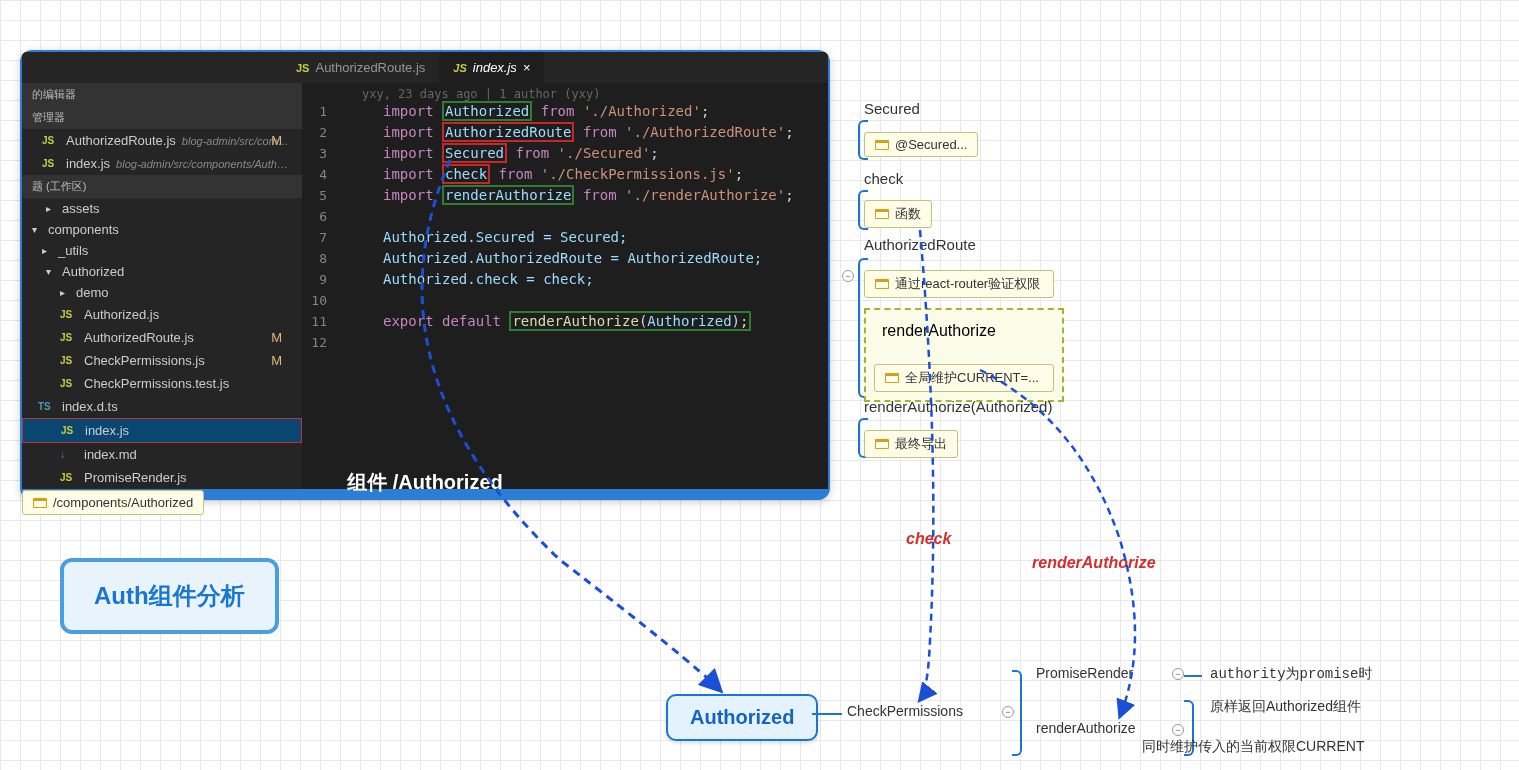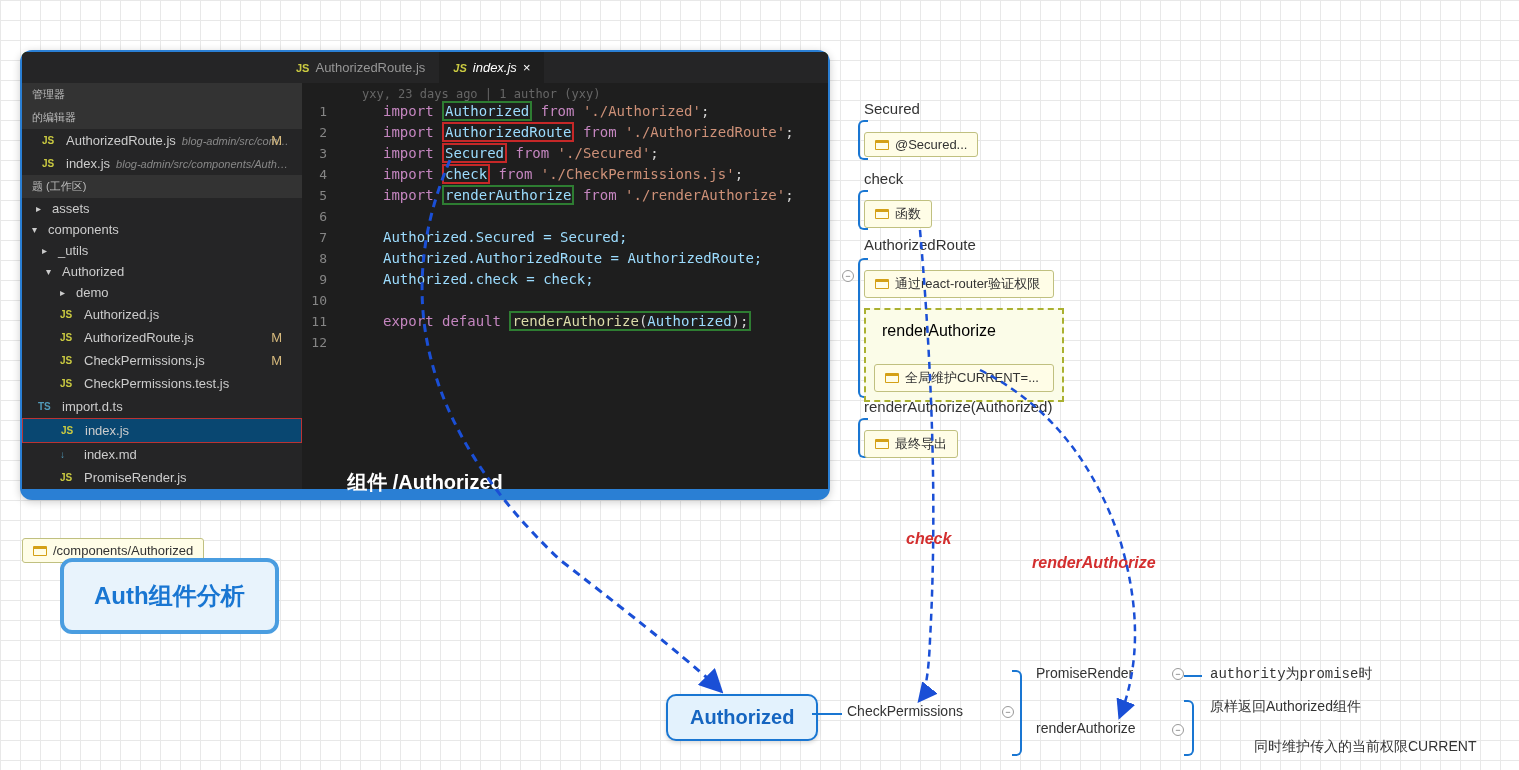--- a/index.html
+++ b/index.html
@@ -71,35 +71,35 @@
             <span>AuthorizedRoute.js</span>
           </div>
       <div class="tab active">
             <span class="js-icon">JS</span>
             <span>index.js</span>
             <span class="close">×</span>
           </div>
     </div>
     <div class="editor-body">
       <div class="sidebar">
+        <div class="sb-section">的编辑器</div>
         <div class="sb-section">管理器</div>
-        <div class="sb-section">的编辑器</div>
         <div class="sb-file">
               <span class="ext">JS</span>
               <span>AuthorizedRoute.js</span> 
               <span class="path">blog-admin/src/compon...</span>
               <span class="m">M</span>
             </div>
         <div class="sb-file">
               <span class="ext">JS</span>
               <span>index.js</span> 
               <span class="path">blog-admin/src/components/Authorized</span>
             </div>
         <div class="sb-section">题 (工作区)</div>
-        <div class="sb-folder" style="padding-left:14px">
+        <div class="sb-folder" style="padding-left:24px">
               <span>assets</span>
             </div>
         <div class="sb-folder open" style="padding-left:10px">
               <span>components</span>
             </div>
         <div class="sb-folder" style="padding-left:20px">
               <span>_utils</span>
             </div>
         <div class="sb-folder open" style="padding-left:24px">
               <span>Authorized</span>
@@ -120,21 +120,21 @@
               <span class="ext">JS</span>
               <span>CheckPermissions.js</span>
               <span class="m">M</span>
             </div>
         <div class="sb-file" style="padding-left:38px">
               <span class="ext">JS</span>
               <span>CheckPermissions.test.js</span>
             </div>
         <div class="sb-file" style="padding-left:16px">
               <span class="ext ts">TS</span>
-              <span>import.d.ts</span>
+              <span>index.d.ts</span>
             </div>
         <div class="sb-file sel" style="padding-left:38px">
               <span class="ext">JS</span>
               <span>index.js</span>
             </div>
         <div class="sb-file" style="padding-left:38px">
               <span class="ext md">↓</span>
               <span>index.md</span>
             </div>
         <div class="sb-file" style="padding-left:38px">
@@ -189,21 +189,21 @@
             </div>
         <div class="code-line">
               <span class="ln">12</span>
             </div>
       </div>
     </div>
   </div>
   <div class="editor-caption">组件     /Authorized</div>
 </div>
 
-<div class="mm-node" style="left:22px; top:490px;margin-top:48px;">
+<div class="mm-node" style="left:22px; top:490px;">
       <span class="drawer-icon"></span>
       <span>/components/Authorized</span>
     </div>
 
 <div class="mm-title-pill" style="left:28px; top:558px;margin-left:32px;"><span>Auth组件分析</span></div>
 
 <div class="mm-label" style="left:864px; top:100px;">Secured</div>
 <div class="bracket" style="left:858px; top:120px; height:40px;"></div>
 <div class="mm-node" style="left:864px; top:132px;">
       <span class="drawer-icon"></span>
@@ -252,21 +252,21 @@
 
 <div class="mm-text" style="left:1036px; top:665px;">PromiseRender</div>
 <div class="mm-collapse" style="left:1172px; top:668px;">−</div>
 <div class="hline" style="left:1184px; top:675px; width:18px;"></div>
 <div class="mm-text" style="left:1210px; top:665px;font-family:Liberation Mono, monospace;">authority为promise时</div>
 
 <div class="mm-text" style="left:1036px; top:720px;">renderAuthorize</div>
 <div class="mm-collapse" style="left:1172px; top:724px;">−</div>
 <div class="bracket r" style="left:1184px; top:700px; height:56px;"></div>
 <div class="mm-text" style="left:1210px; top:698px;">原样返回Authorized组件</div>
-<div class="mm-text" style="left:1254px; top:738px;">同时维护传入的当前权限CURRENT</div>
+<div class="mm-text" style="left:1142px; top:738px;">同时维护传入的当前权限CURRENT</div>
 
 <svg class="arrows">
   <defs>
     <marker id="ah" viewBox="0 0 10 10" refX="8" refY="5" markerWidth="8" markerHeight="8" orient="auto">
           <path d="M0 0 L10 5 L0 10 z" fill="#1a4fd6"></path>
         </marker>
   </defs>
 
   <path d="M 450 160 Q 360 370 560 560 Q 690 660 720 690" stroke="#1a4fd6" stroke-width="3" stroke-dasharray="8 6" fill="none" marker-end="url(#ah)"></path>
 

